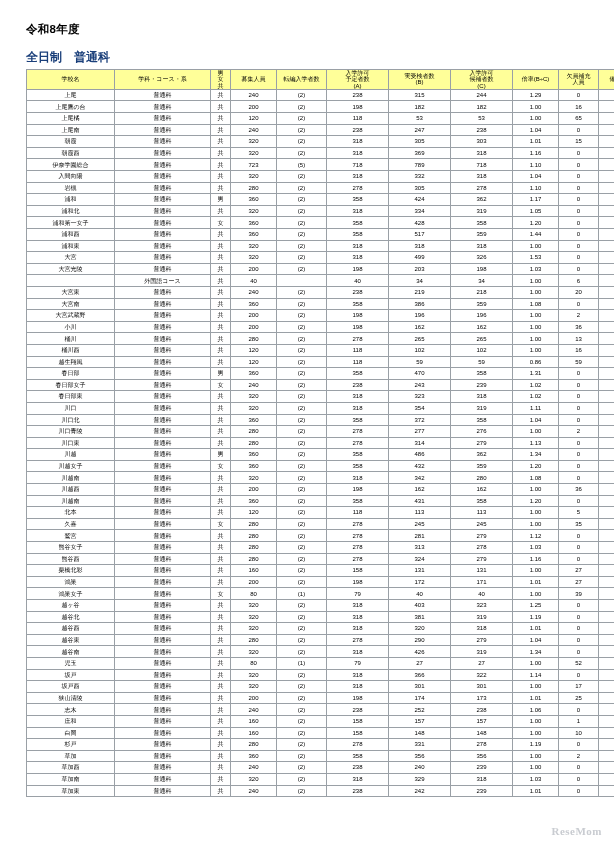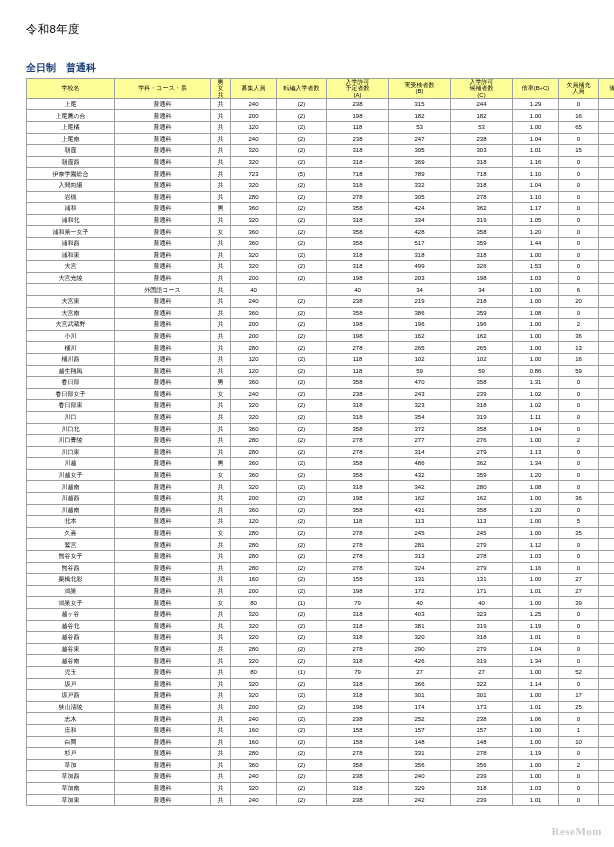--- a/index.html
+++ b/index.html
@@ -15,29 +15,29 @@
     position:relative;
     width:614px; height:847px;
     padding:14px 12px 0 12px;
   }
   .title-row {
     display:flex;
     align-items:baseline;
     gap:18px;
     margin:8px 0 0 14px;
     font-size:11.5px;
-    font-weight:normal;
+    font-weight:bold;
     letter-spacing:0.3px;
     flex-direction:column;
   }
   .title-year { white-space:nowrap; }
   .title-main { white-space:nowrap; }
   .subtitle {
-    margin:24px 0 3px 14px;
-    font-size:10px;
+    margin:12px 0 3px 14px;
+    font-size:12px;
     color:#1a3f7a;
     font-weight:bold;
   }
   table.main {
     border-collapse:collapse;
     margin-left:14px;
     width:586px;
     table-layout:fixed;
   }
   table.main th, table.main td {

